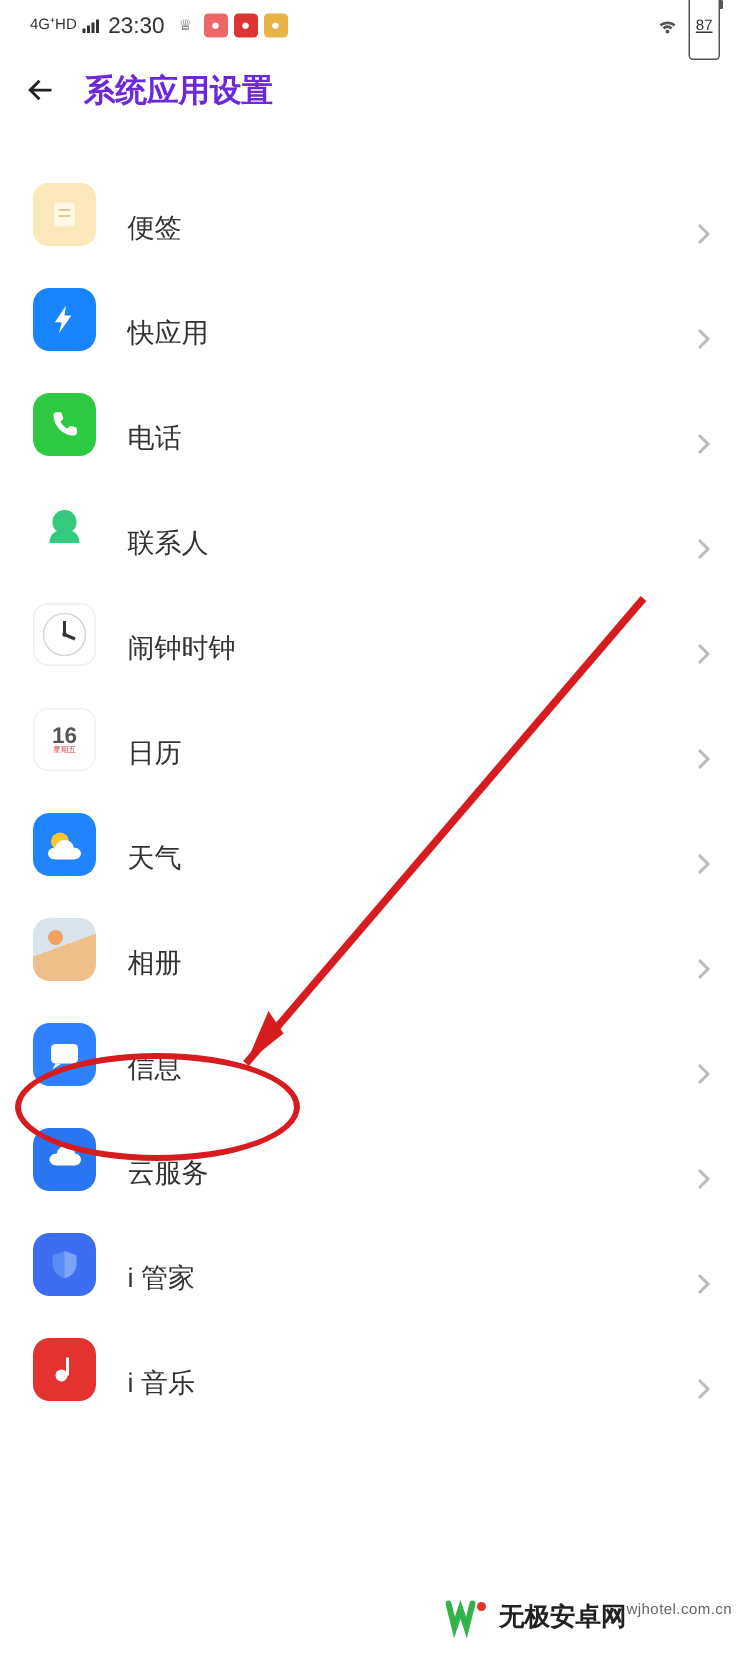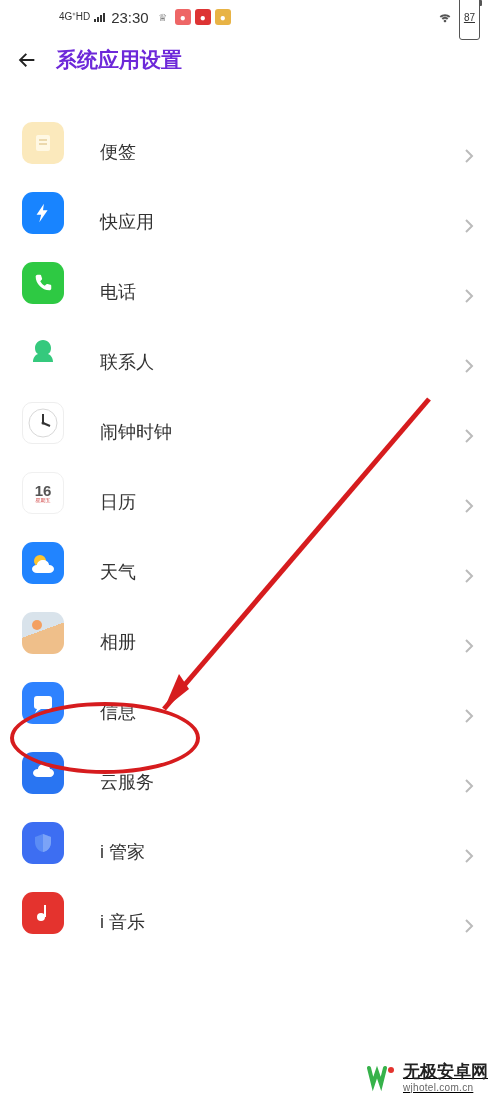--- a/index.html
+++ b/index.html
@@ -2,39 +2,39 @@
 <html><head>
   <meta charset="utf-8">
   <style>
     * { margin: 0; padding: 0; box-sizing: border-box; }
     body { width: 500px; height: 1111px; background: #fff; font-family: -apple-system, "Helvetica Neue", Arial, sans-serif; position: relative; overflow: hidden; }
     
     .status-bar { display: flex; justify-content: space-between; align-items: center; padding: 6px 20px 4px; height: 32px; font-size: 13px; color: #333; }
     .status-left { display: flex; align-items: center; gap: 4px; }
     .status-right { display: flex; align-items: center; gap: 6px; }
     .status-time { font-size: 15px; font-weight: 500; margin-left: 2px; margin-right: 2px; }
-    .status-net { font-size: 10px; line-height: 1; margin-left: 39px; }
+    .status-net { font-size: 10px; line-height: 1; }
     .signal-bars { display: flex; align-items: flex-end; gap: 1px; height: 10px; }
     .signal-bars span { width: 2px; background: #333; }
     .signal-bars span:nth-child(1) { height: 3px; }
     .signal-bars span:nth-child(2) { height: 5px; }
     .signal-bars span:nth-child(3) { height: 7px; }
     .signal-bars span:nth-child(4) { height: 9px; }
     .status-icon-box { width: 16px; height: 16px; border-radius: 3px; display: flex; align-items: center; justify-content: center; font-size: 10px; color: #fff; }
     .battery-box { border: 1.5px solid #555; border-radius: 3px; padding: 16px 4px; font-size: 10px; position: relative; text-decoration: underline; }
     .battery-box::after { content: ''; position: absolute; right: -3px; top: 4px; width: 2px; height: 6px; background: #555; border-radius: 0 1px 1px 0; }
     .wifi-icon { width: 16px; }
     
     .header { display: flex; align-items: center; padding: 14px 18px 14px 14px; gap: 16px; }
     .back-arrow { width: 26px; height: 26px; display: flex; align-items: center; justify-content: center; }
     .page-title { font-size: 21px; font-weight: 700; color: #6d28d9; }
     
     .list { padding: 20px 0 0; }
     .list-item { display: flex; align-items: flex-end; padding: 14px 26px 14px 22px; position: relative; }
-    .app-icon { width: 42px; height: 42px; border-radius: 10px; margin-right: 36px; display: flex; align-items: center; justify-content: center; flex-shrink: 0; }
+    .app-icon { width: 42px; height: 42px; border-radius: 10px; margin-right: 21px; display: flex; align-items: center; justify-content: center; flex-shrink: 0; }
     .app-label { font-size: 18px; color: #333; flex: 1; }
     .chevron { color: #bbb; flex-shrink: 0; }
     
     .icon-note { background: #fbe9bc; }
     .icon-phone { background: #2ec943; border-radius: 11px; }
     .icon-quick { background: #1884ff; border-radius: 11px; }
     .icon-contact { background: #fff; }
     .icon-clock { background: #fff; border: 1px solid #eee; }
     .icon-calendar { background: #fff; border: 1px solid #f0f0f0; flex-direction: column; font-size: 15px; font-weight: 700; color: #555; line-height: 1; }
     .icon-weather { background: #2184ff; border-radius: 11px; }
@@ -43,21 +43,21 @@
     .icon-message { background: #2e82ff; border-radius: 11px; }
     .icon-cloud { background: #2975f2; border-radius: 11px; }
     .icon-guard { background: #3d6ef2; border-radius: 11px; }
     .icon-music { background: #e4332e; border-radius: 11px; }
     
     .circle-annotation { position: absolute; left: 10px; top: 702px; width: 190px; height: 72px; border: 4px solid #d61c1e; border-radius: 50%; pointer-events: none; }
     .arrow-annotation { position: absolute; left: 144px; top: 394px; width: 300px; height: 335px; pointer-events: none; }
     
     .watermark { position: absolute; right: 12px; bottom: 18px; display: flex; align-items: center; gap: 6px; }
     .watermark-logo { width: 30px; height: 30px; position: relative; }
-    .watermark-text { display: flex; flex-direction: column; line-height: 1.15; text-decoration: underline; }
+    .watermark-text { display: flex; flex-direction: row; line-height: 1.15; }
     .watermark-cn { font-size: 17px; font-weight: 700; color: #222; }
     .watermark-en { font-size: 10px; color: #666; letter-spacing: 0.3px; }
     
     .cal-sub { font-size: 5px; color: #c33; font-weight: 400; }
   </style>
 </head>
 <body>
 
 <div class="status-bar">
   <div class="status-left">

